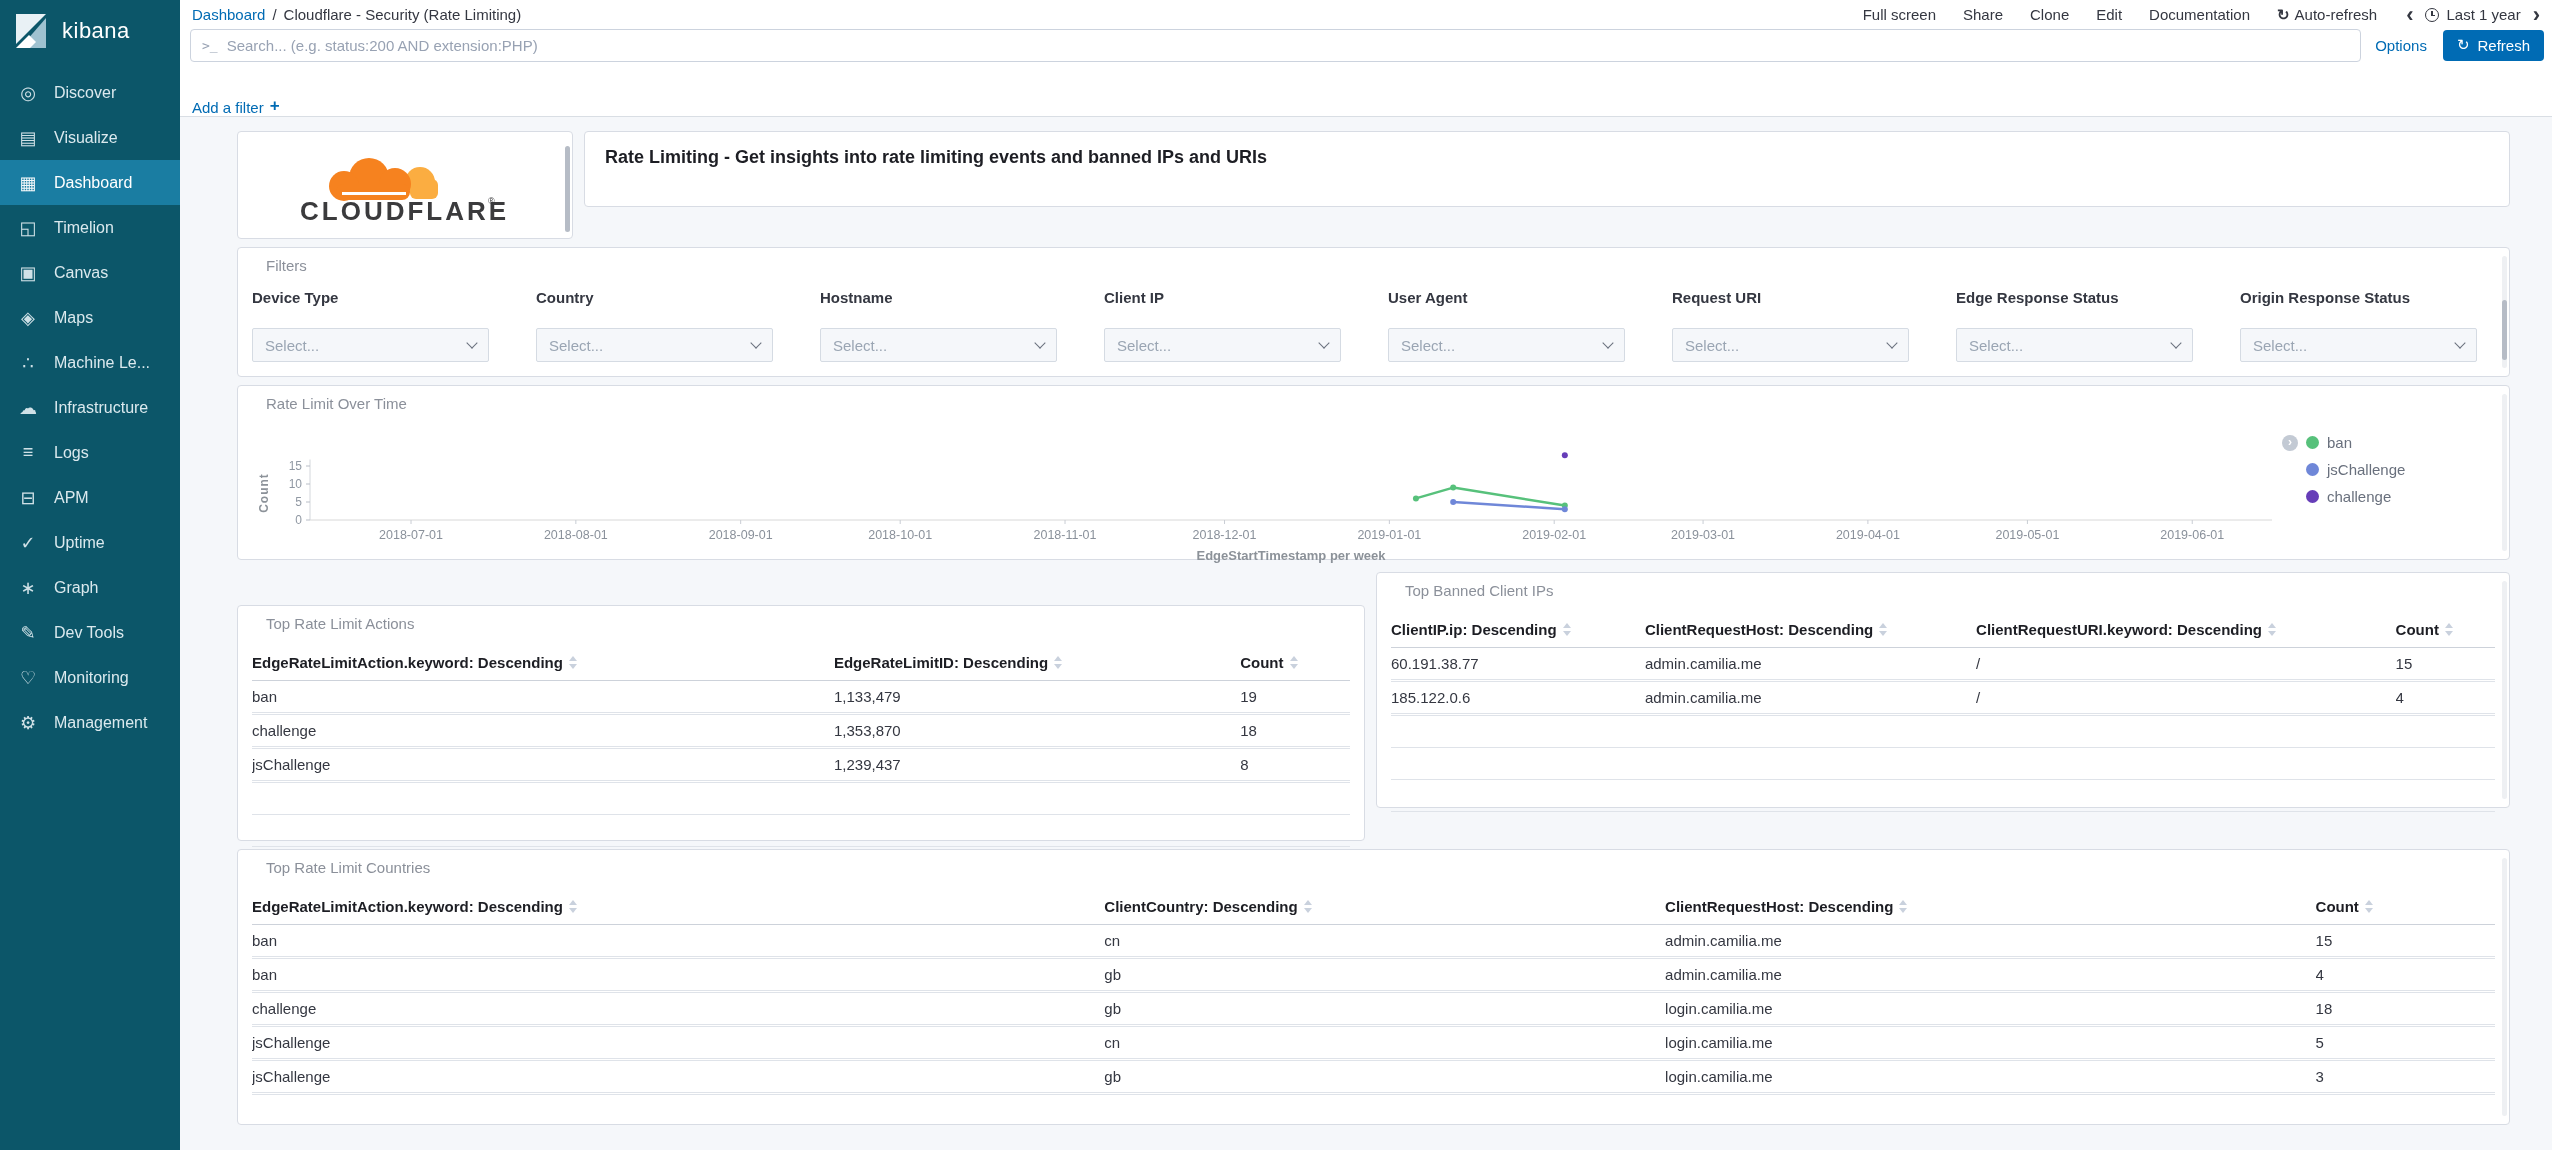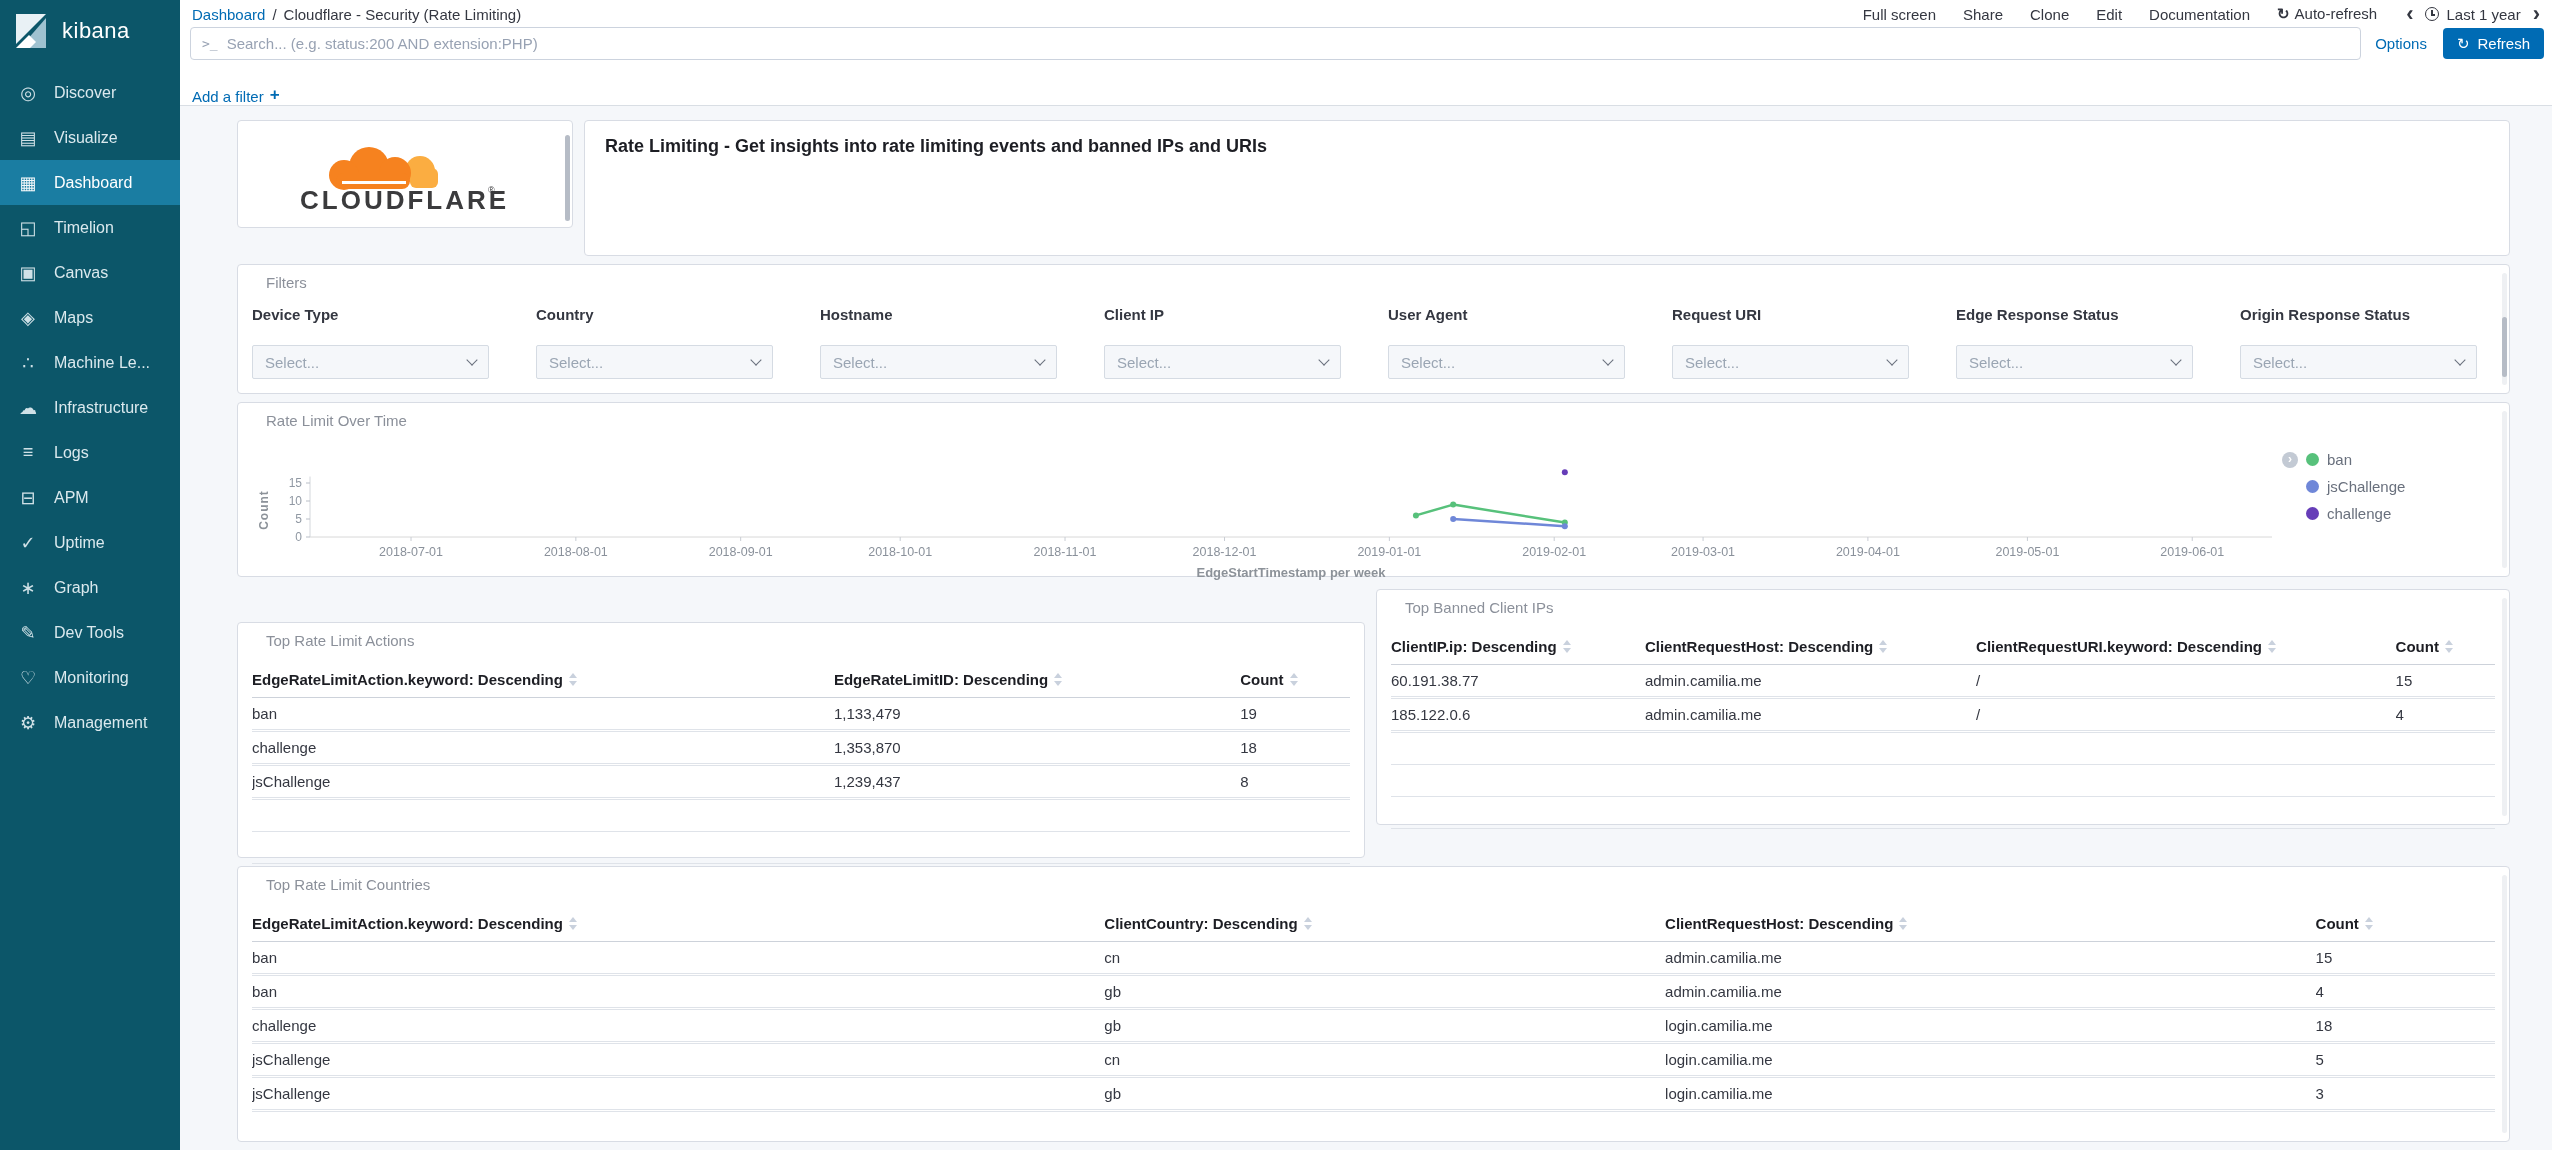--- a/index.html
+++ b/index.html
@@ -50,21 +50,21 @@
   
   .content { flex:1; background:#f5f7fa; padding:14px 42px 0 57px; }
   .prow { display:flex; gap:11px; margin-bottom:8px; }
   .panel { background:#fff; border:1px solid #d8dce4; border-radius:4px; position:relative; }
   .ptitle { font-size:15px; color:#8b909a; padding:9px 0 0 14px; }
   .ptrack { position:absolute; right:2px; top:8px; bottom:8px; width:5px; background:#eef0f3; border-radius:3px; }
   .pthumb { position:absolute; right:2px; width:5px; background:#b6bcc6; border-radius:3px; }
 
   
   .logo-panel { width:336px; height:108px; display:flex; align-items:center; justify-content:center;padding-left:6px; }
-  .desc-panel { flex:1; height:136px; padding:15px 20px; }
+  .desc-panel { flex:1; height:76px; padding:15px 20px; }
   .desc-text { font-size:18px; font-weight:bold; color:#1d1e24; }
 
   
   .filters-panel { width:100%; height:130px; padding:0 14px; }
   .filter-cols { display:flex; gap:47px; margin-top:15px; }
   .filter-col { width:237px; flex:none; }
   .filter-label { font-size:15px; font-weight:bold; color:#343741; margin-bottom:22px; }
   .selectbox { height:34px; background:#f5f7fa; border:1px solid #d5dbe3; border-radius:2px;
     display:flex; align-items:center; justify-content:space-between; padding:0 12px; cursor:pointer; }
   .select-ph { font-size:15px; color:#9aa5b3; }

